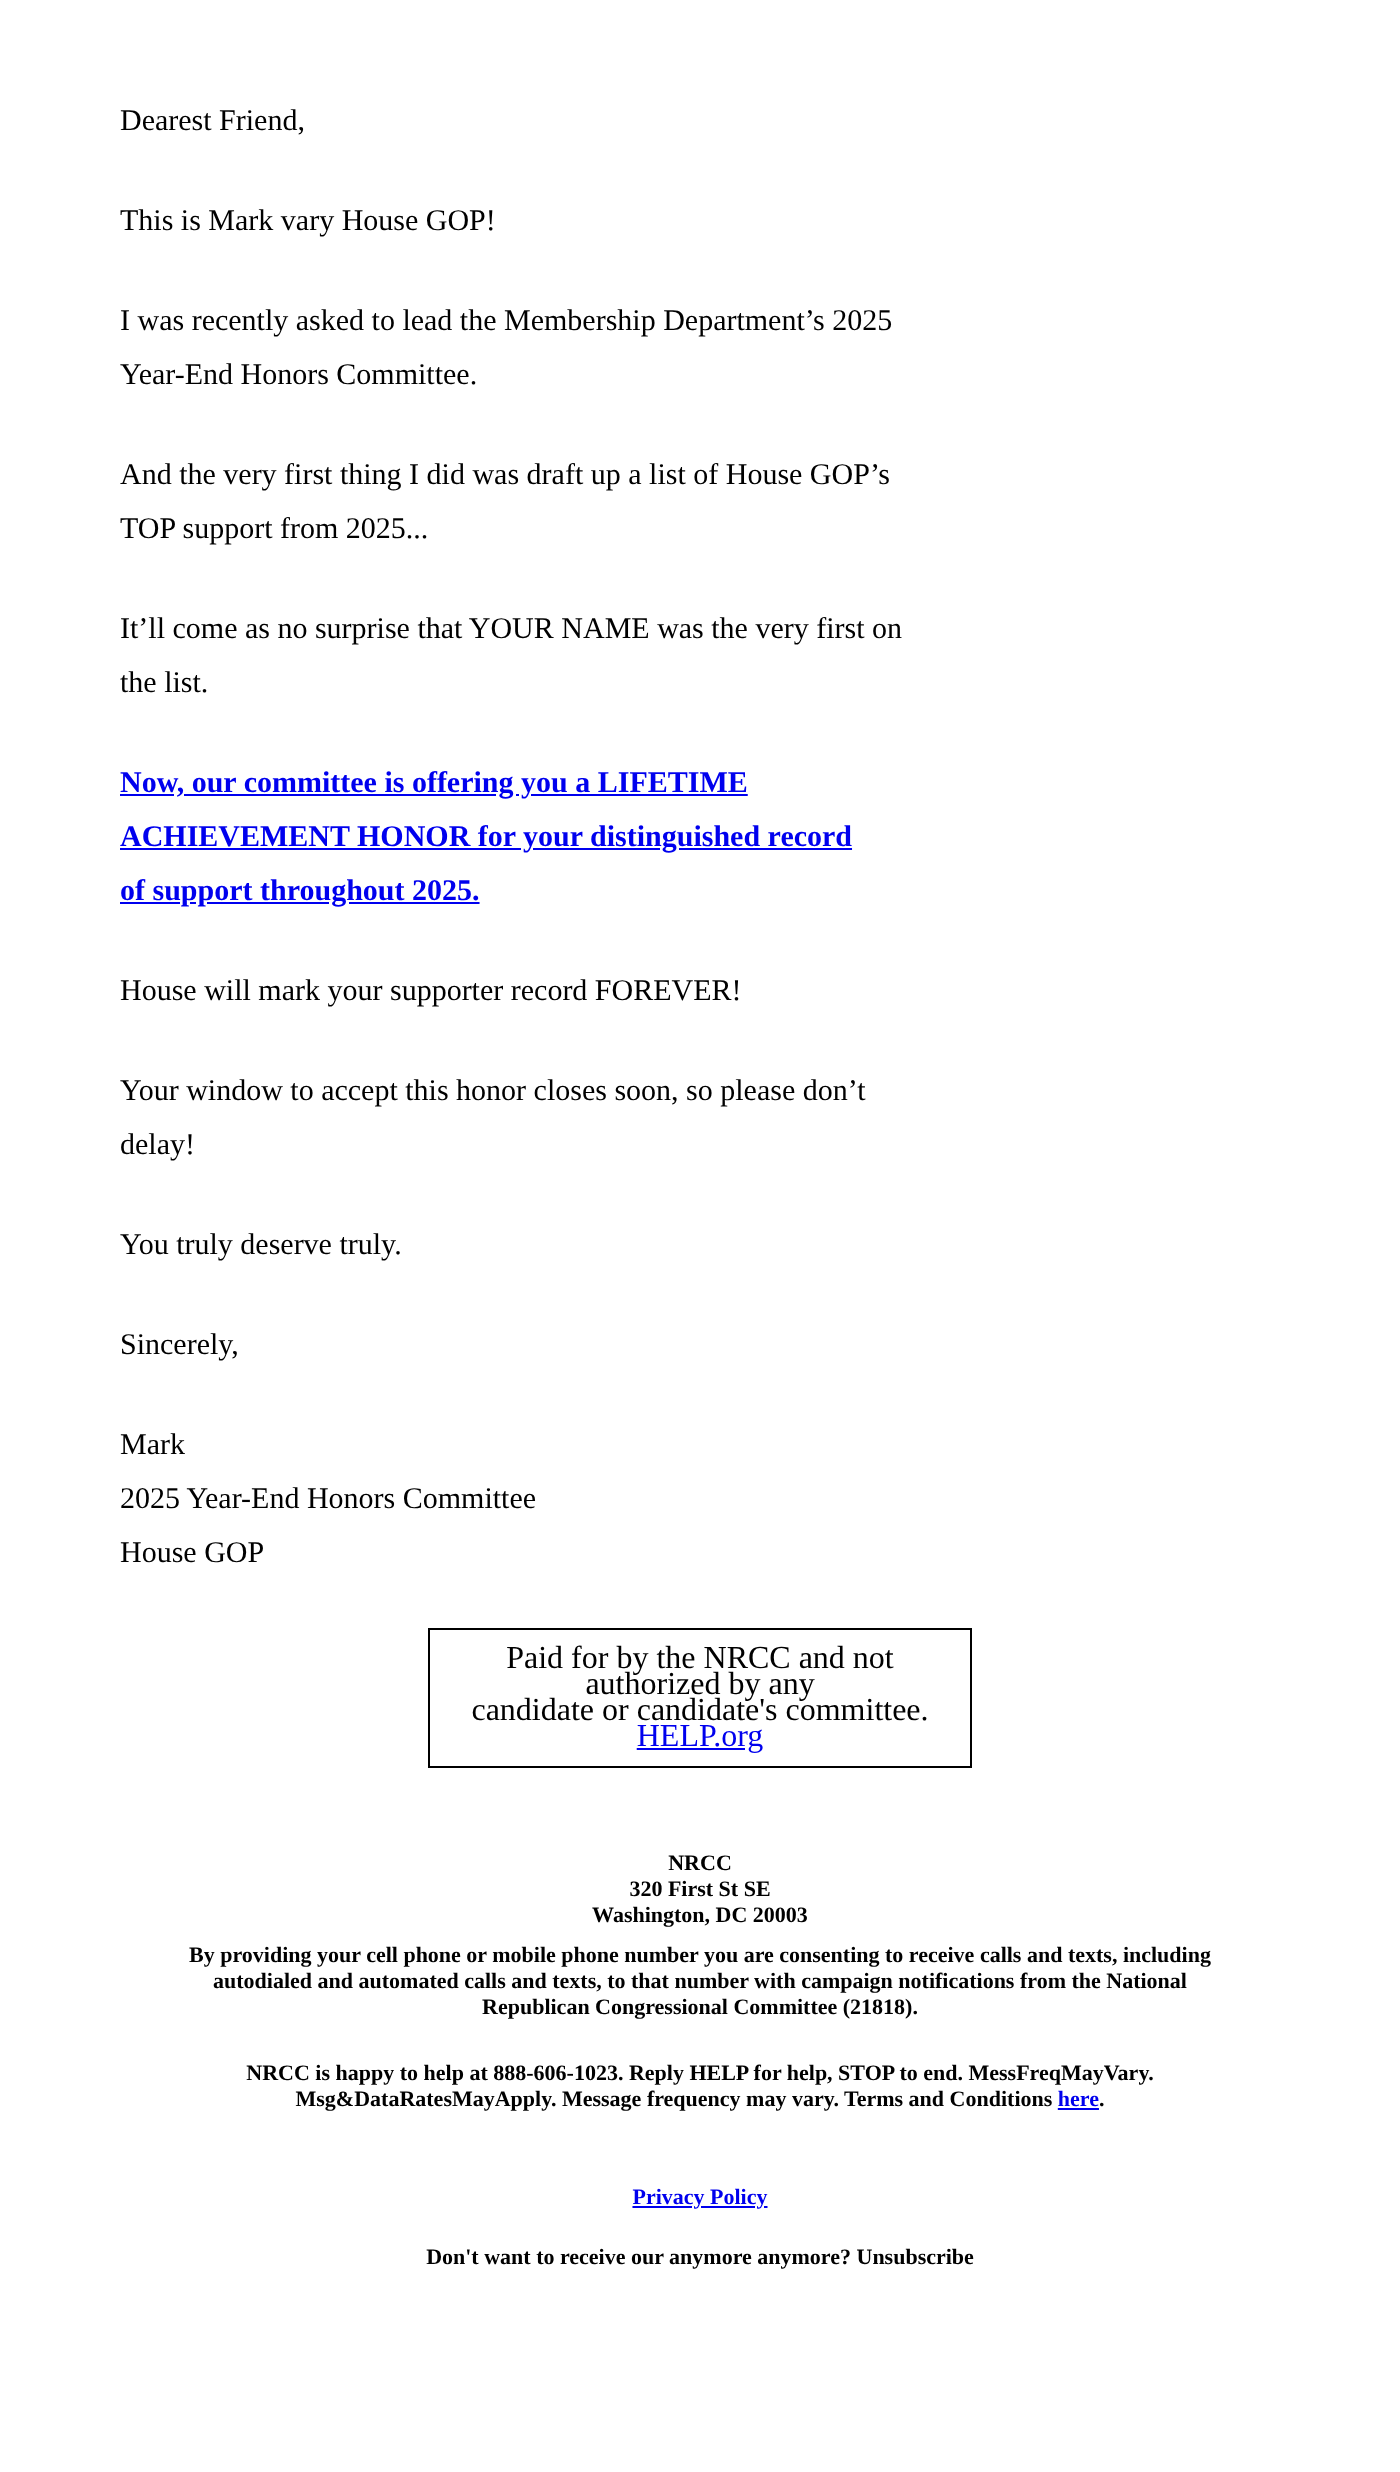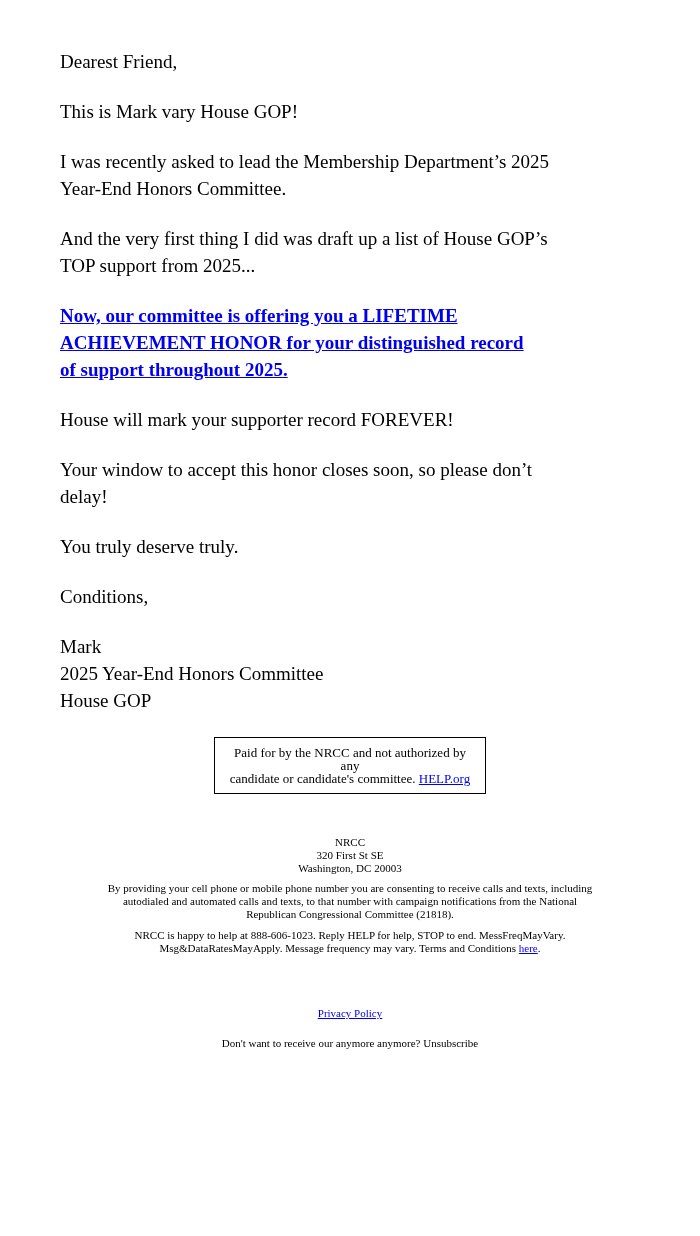--- a/index.html
+++ b/index.html
@@ -10,77 +10,79 @@
     overflow: hidden;
     background: #ffffff;
     font-family: "Liberation Serif", "DejaVu Serif", serif;
     color: #000000;
   }
   
   .content {
     padding: 48px 58px 0 60px;
   }
   .content p {
-    font-size: 19px;
+    font-size: 15px;
     line-height: 27px;
     margin: 0 0 23px 0;
     white-space: nowrap;
   }
   a { cursor: pointer; }
   .honor-link {
     color: #0000ee;
     font-weight: bold;
     text-decoration: underline;
   }
   
   .paid-box {
     width: 250px;
     margin: 16px auto 0 auto;
     border: 1px solid #000000;
     padding: 8px 10px;
     text-align: center;
-    font-size: 13px;
+    font-size: 16px;
     line-height: 13px;
   }
   .blue-link {
     color: #0000ee;
     text-decoration: underline;
   }
   
   .footer {
     text-align: center;
     font-size: 11px;
     line-height: 13px;
     color: #000000;
+    font-weight: bold;
   }
   .footer .address   { margin-top: 42px; }
   .footer .consent   { margin-top: 7px; text-align: center;  }
-  .footer .sms-help  { margin-top: 8px;  }
-  .footer .privacy   { margin-top: 52px; }
+  .footer .sms-help  { margin-top: 20px;  }
+  .footer .privacy   { margin-top: 36px; }
   .footer .unsub     { margin-top: 17px; }
   .unsub-link {
     color: #000000;
     text-decoration: none;
   }
 </style>
 </head>
 <body>
 
 <div class="page">
 
   <div class="content">
     <p>Dearest Friend,</p>
     <p>This is Mark vary House GOP!</p>
     <p>I was recently asked to lead the Membership Department’s 2025<br>Year-End Honors Committee.</p>
     <p>And the very first thing I did was draft up a list of House GOP’s<br>TOP support from 2025...</p>
+    <p>It’ll come as no surprise that YOUR NAME was the very first on<br>the list.</p>
     <p><a class="honor-link">Now, our committee is offering you a LIFETIME<br>ACHIEVEMENT HONOR for your distinguished record<br>of support throughout 2025.</a></p>
     <p>House will mark your supporter record FOREVER!</p>
     <p>Your window to accept this honor closes soon, so please don’t<br>delay!</p>
     <p>You truly deserve truly.</p>
-    <p>Conditions,</p>
+    <p>Sincerely,</p>
     <p>Mark<br>2025 Year-End Honors Committee<br>House GOP</p>
   </div>
 
   <div class="paid-box">
     <span>Paid for by the NRCC and not authorized by any</span><br>
     <span>candidate or candidate's committee. </span><a class="blue-link">HELP.org</a>
   </div>
 
   <div class="footer">
     <div class="address">NRCC<br>320 First St SE<br>Washington, DC 20003</div>

